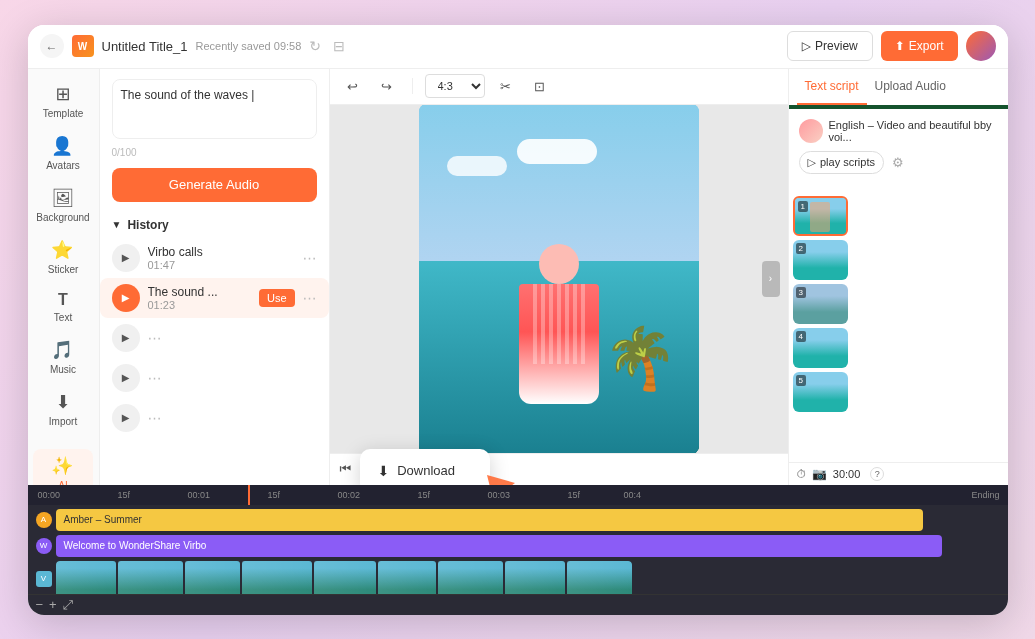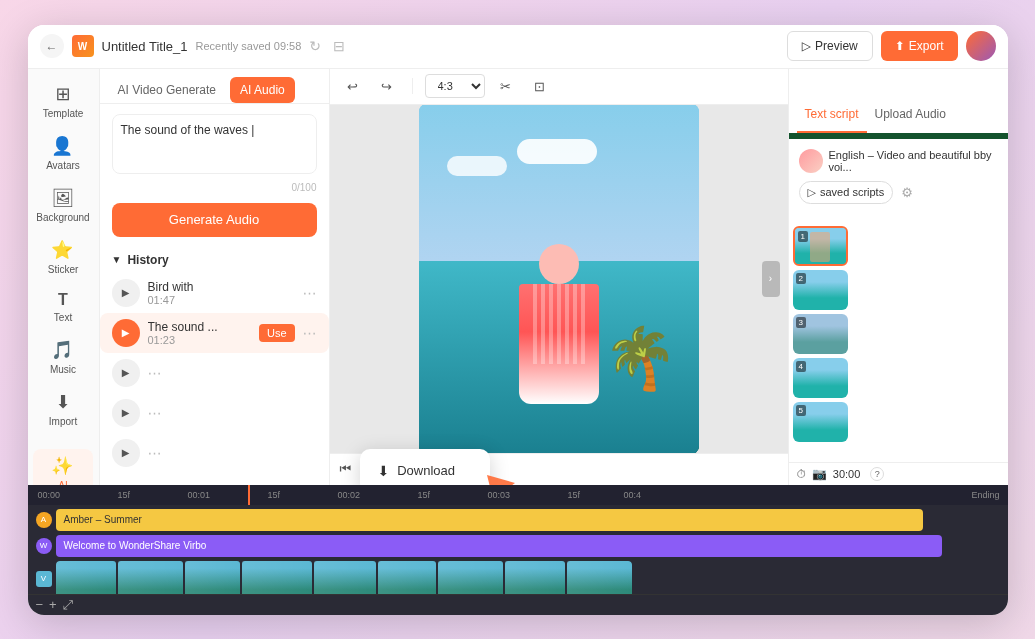--- a/index.html
+++ b/index.html
@@ -118,21 +118,21 @@
     .panel-tab.active {
       background: #ff6b35; color: #fff; border-radius: 6px;
     }
     .prompts-section { padding: 10px 12px; flex-shrink: 0; }
     .prompts-label { font-size: 12px; color: #333; font-weight: 600; margin-bottom: 8px; }
     .prompt-input {
       width: 100%; min-height: 60px; border: 1px solid #eee; border-radius: 8px;
       padding: 8px; font-size: 12px; color: #333; resize: none;
       font-family: inherit;
     }
-    .prompt-counter { font-size: 10px; color: #bbb; text-align: right; margin-top: 4px; }
+    .prompt-counter { font-size: 10px; color: #bbb; margin-top: 4px; }
     .generate-btn {
       width: calc(100% - 24px); margin: 0 12px 10px;
       height: 34px; border-radius: 8px;
       background: #ff6b35; border: none; cursor: pointer;
       font-size: 13px; color: #fff; font-weight: 500;
       flex-shrink: 0;
     }
     .history-section { flex: 1; overflow-y: auto; padding: 0 0 8px; }
     .history-header {
       display: flex; align-items: center; gap: 6px;
@@ -241,23 +241,22 @@
     
     .right-panel {
       width: 220px;
       border-left: 1px solid #eee;
       display: flex;
       flex-direction: column;
       flex-shrink: 0;
       overflow: hidden;
     }
     .right-panel-tabs {
-      display: flex; border-bottom: 6px solid #14532d; padding: 0 8px;
-      flex-shrink: 0;
-      margin-top: 28px;
+      display: flex; border-bottom: 4px solid #14532d; padding: 0 8px;
+      flex-shrink: 0;
     }
     .right-tab {
       padding: 10px 8px; font-size: 12px; cursor: pointer; color: #666;
       border-bottom: 2px solid transparent;
     }
     .right-tab.active { color: #ff6b35; border-bottom-color: #ff6b35; font-weight: 500; }
     .script-section { padding: 10px 10px; flex-shrink: 0; }
     .voice-row {
       display: flex; align-items: center; gap: 6px; margin-bottom: 8px;
     }
@@ -408,39 +407,35 @@
         <div class="sidebar-item active">
           <span class="sidebar-icon">✨</span>
           <span class="sidebar-label">AI Generator</span>
         </div>
 
       </div>
 
       <div class="panel-wrapper" style="position:relative;display:flex;">
 
         <div class="panel">
-          <div class="panel-tabs">
-            <button class="panel-tab">AI Video Generate</button>
-            <button class="panel-tab active">AI Audio</button>
-          </div>
           <div class="prompts-section">
             <textarea class="prompt-input" style="">The sound of the waves |</textarea>
             <div class="prompt-counter">0/100</div>
           </div>
           <button class="generate-btn">Generate Audio</button>
           <div class="history-section">
             <div class="history-header">
               <span style="font-size:10px;">▼</span>
               <span>History</span>
             </div>
 
             <div class="audio-item">
               <button class="play-btn">▶</button>
               <div class="audio-info">
-                <div class="audio-name">Bird with</div>
+                <div class="audio-name">Virbo calls</div>
                 <div class="audio-duration">01:47</div>
               </div>
               <span class="audio-more">⋯</span>
             </div>
 
             <div class="audio-item active">
               <button class="play-btn">▶</button>
               <div class="audio-info">
                 <div class="audio-name">The sound ...</div>
                 <div class="audio-duration">01:23</div>
@@ -538,21 +533,21 @@
           <div class="right-tab">Upload Audio</div>
         </div>
         <div class="script-section">
           <div class="voice-row">
             <div class="voice-avatar"></div>
             <span class="voice-name">English – Video and beautiful bby voi...</span>
           </div>
           <div style="display:flex;gap:8px;align-items:center;margin-bottom:8px;">
             <button class="play-scripts-btn">
               <span>▷</span>
-              <span>saved scripts</span>
+              <span>play scripts</span>
             </button>
             <span style="font-size:13px;color:#aaa;cursor:pointer;">⚙</span>
           </div>
         </div>
         <div class="thumbnails-list">
           <div class="thumbnail-row">
             <div class="thumb thumb-active">
               <div style="width:100%;height:100%;background:linear-gradient(180deg,#87ceeb 30%,#20b2aa 70%);position:relative;">
                 <div style="position:absolute;bottom:2px;left:50%;transform:translateX(-50%);width:20px;height:30px;background:rgba(255,160,100,0.5);border-radius:2px;"></div>
               </div>

